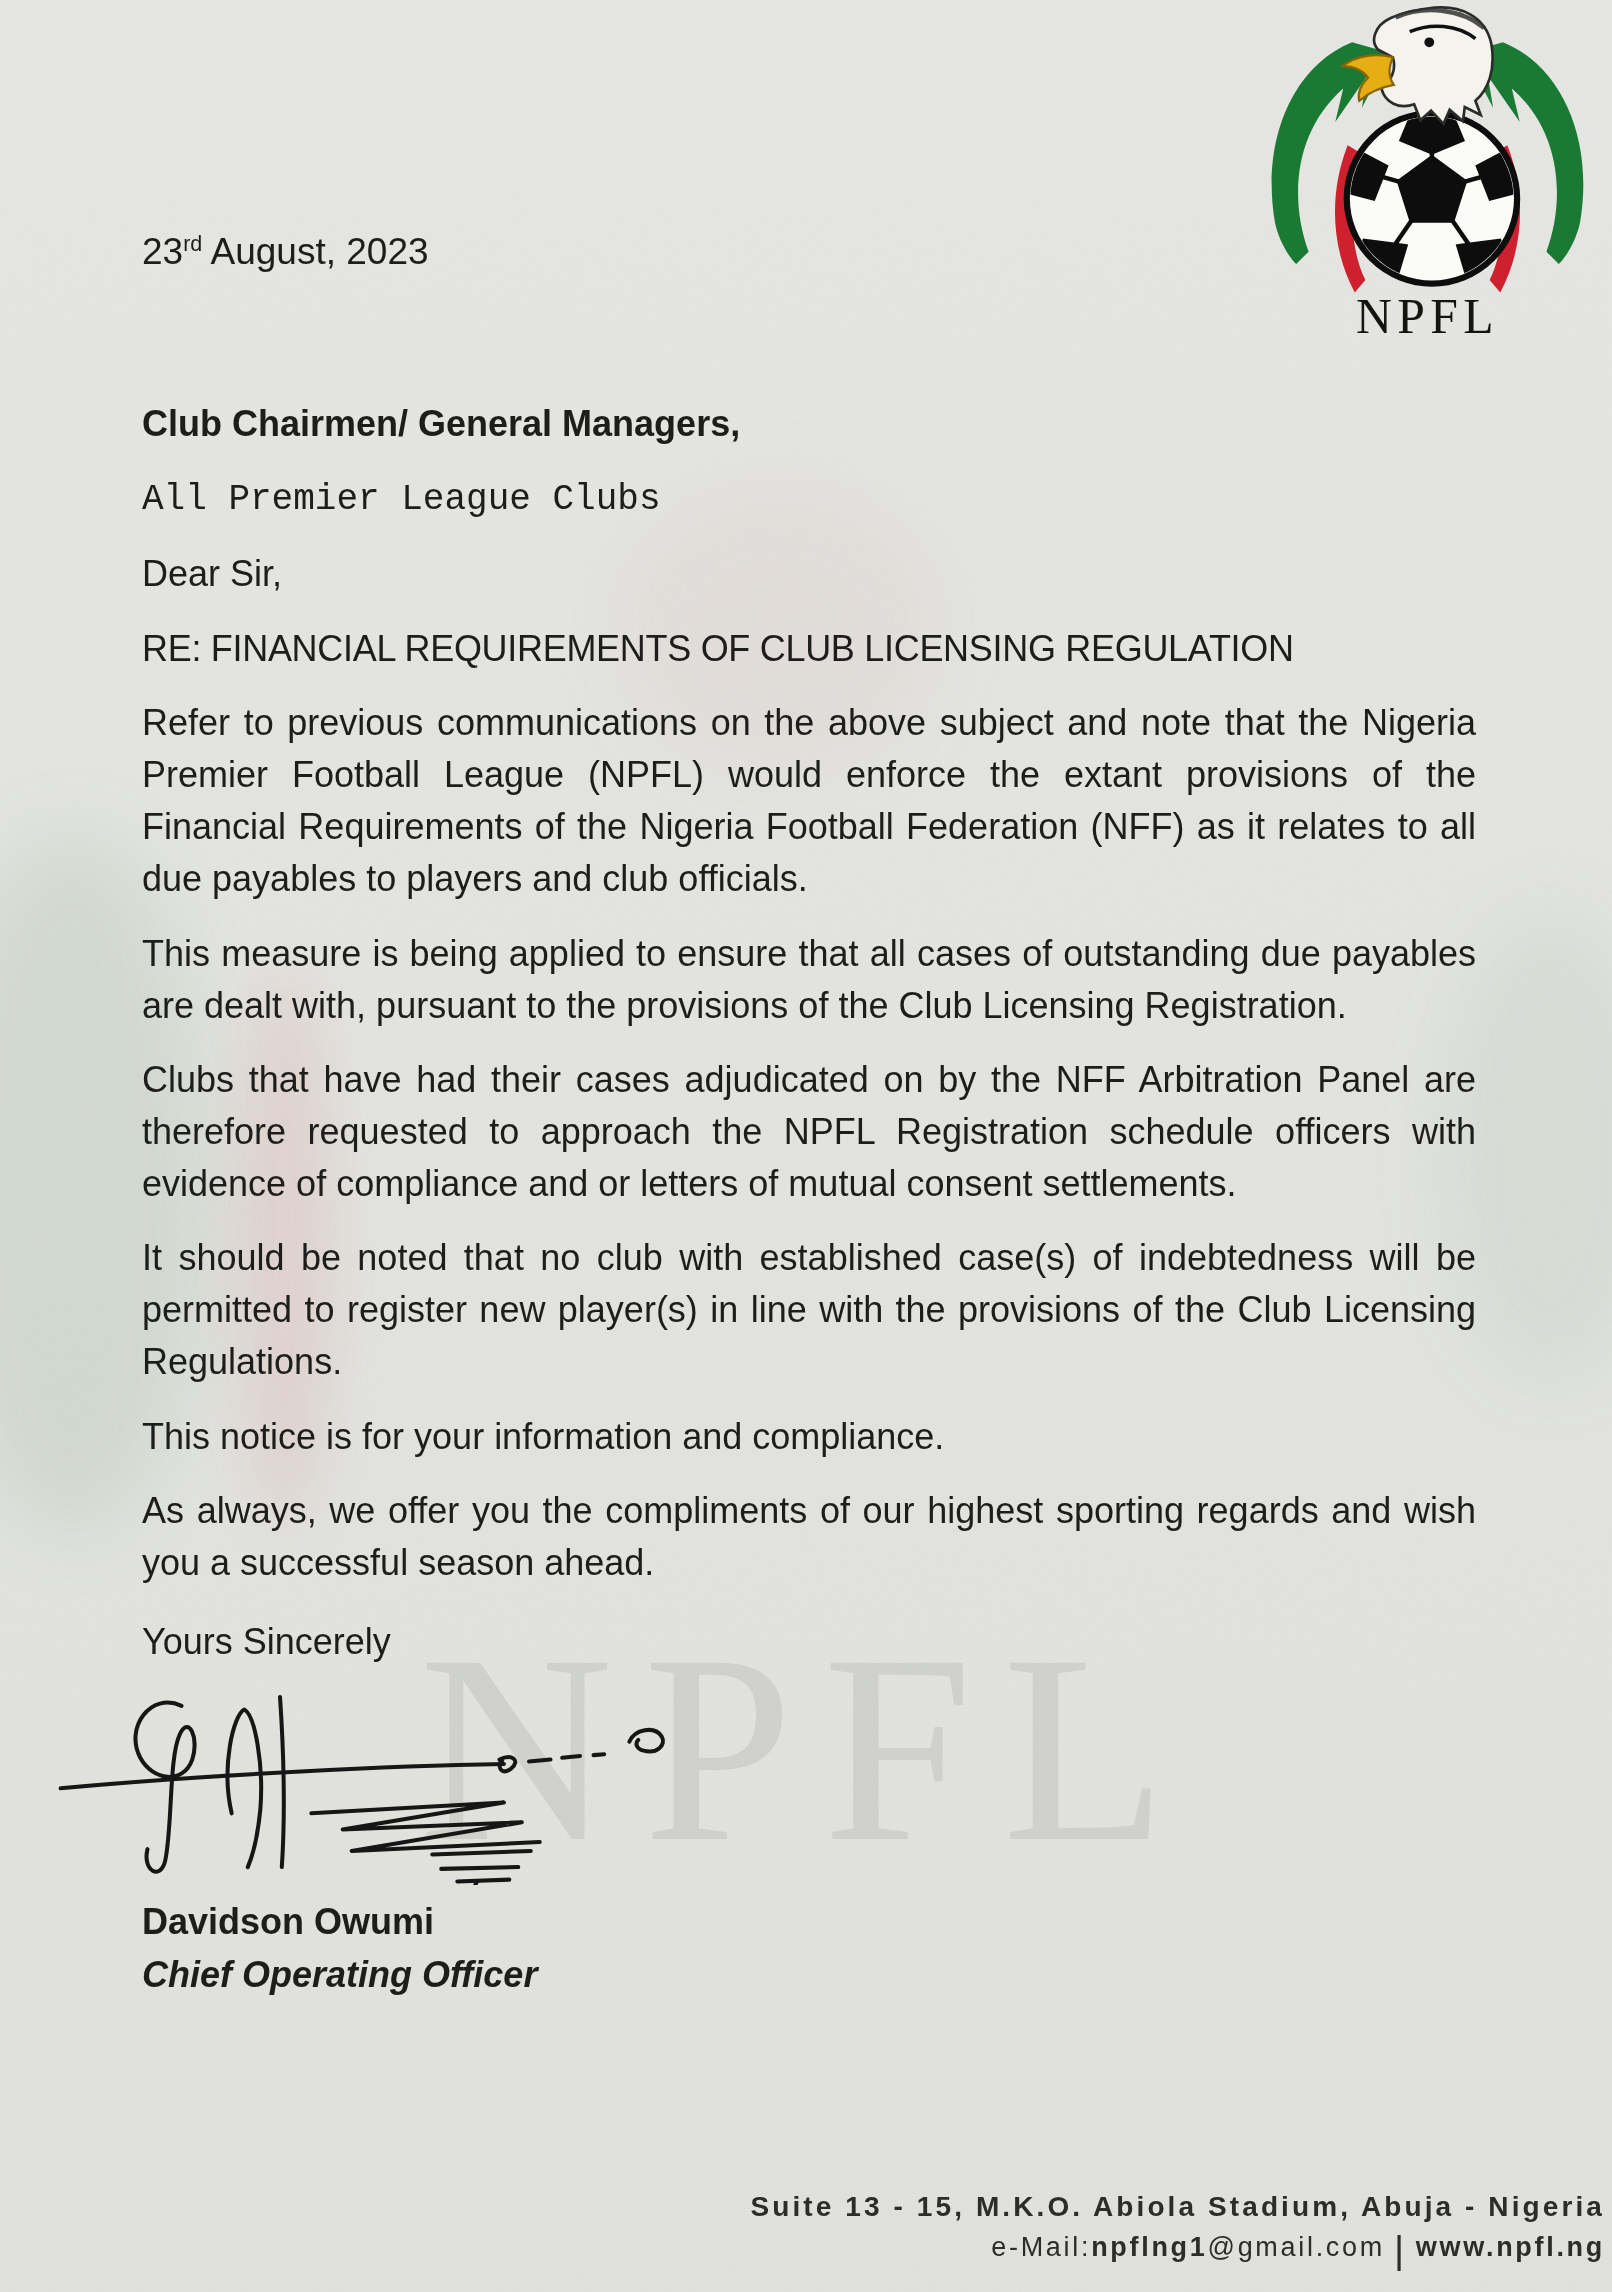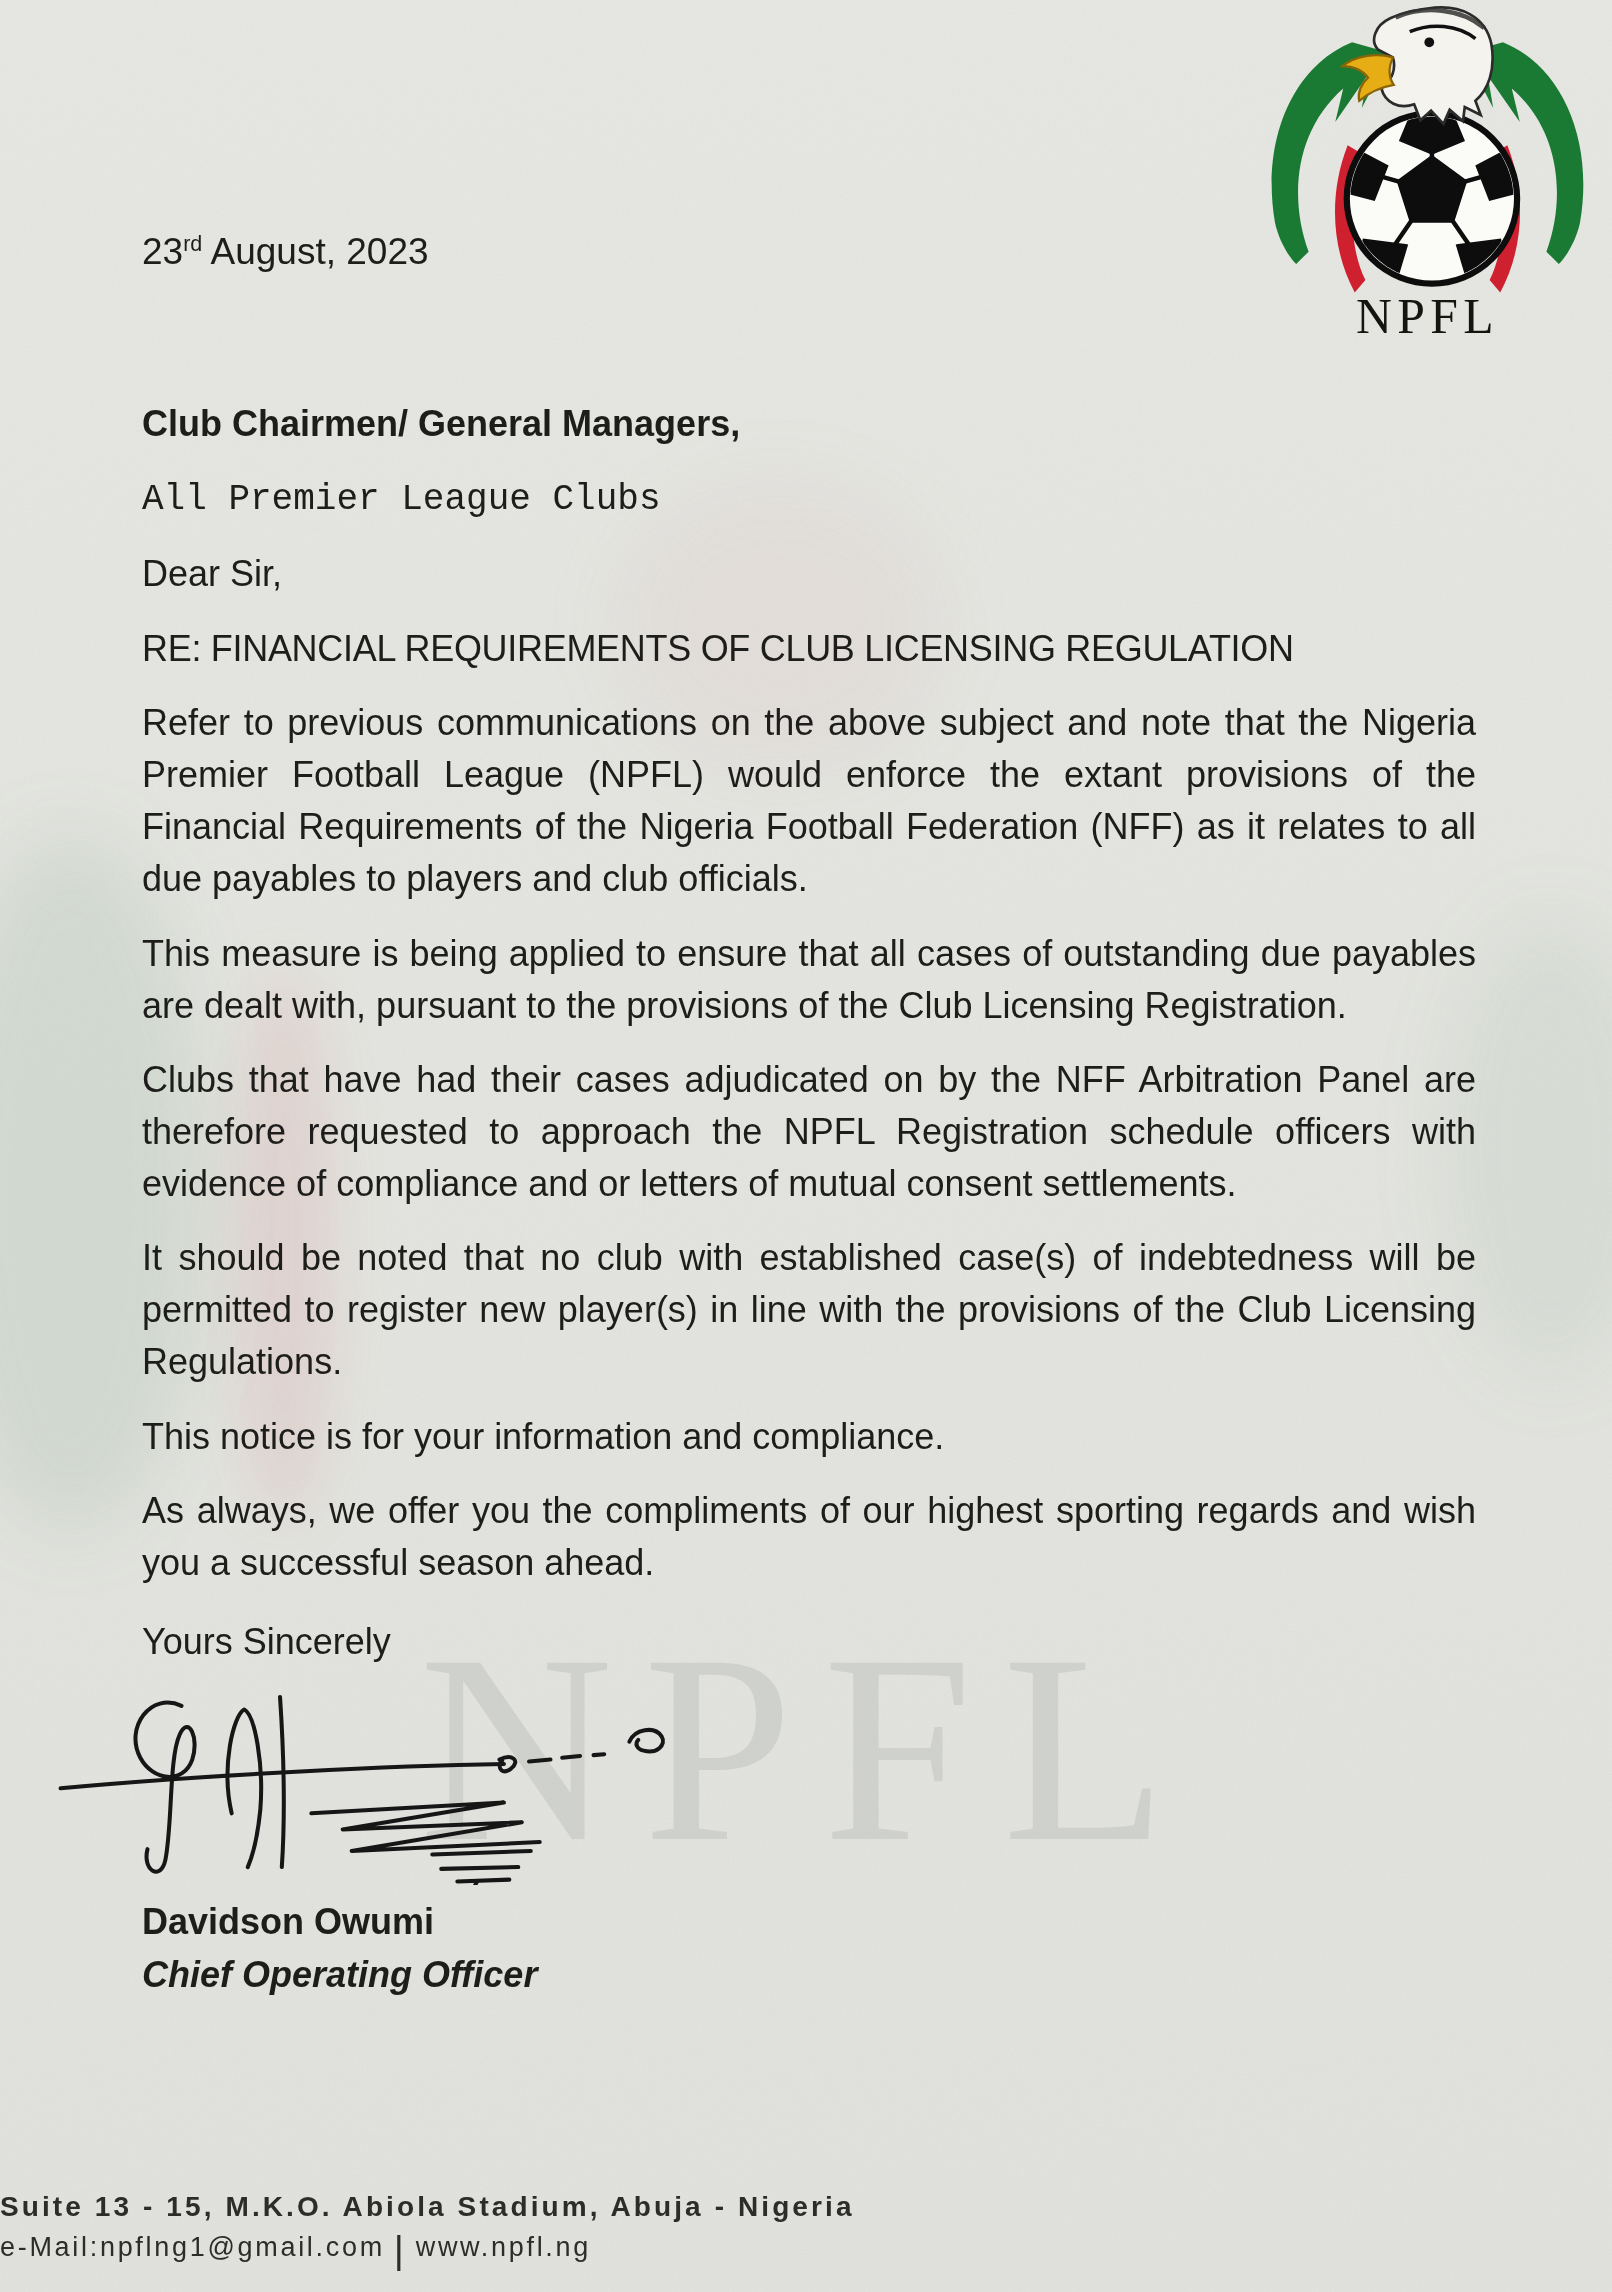--- a/index.html
+++ b/index.html
@@ -32,26 +32,26 @@
   .recipient{margin-top:120px;font-size:36px;line-height:52px;font-weight:bold;}
   .recipient-sub{margin-top:24px;font-size:36px;line-height:52px;font-family:Liberation Mono, monospace;}
   .salutation{margin-top:22.4px;font-size:36px;line-height:52px;}
   .subject{margin-top:22.4px;font-size:36px;line-height:52px;font-weight:normal;letter-spacing:-0.3px;}
   .body-par{margin:22.4px 0 0 0;font-size:36px;line-height:52px;text-align:justify;}
   .closing{margin-top:27px;font-size:36px;line-height:52px;}
   .signature{display:block;margin:10.7px 0 0 -86px;}
   .sig-name{margin-top:10.7px;font-size:36px;line-height:52px;font-weight:bold;}
   .sig-title{margin-top:1.8px;font-size:36px;line-height:52px;font-weight:bold;font-style:italic;}
   .footer{
-    position:absolute;left:0;right:0;bottom:23px;
-    text-align:left;color:#2c2c2a;
+    position:absolute;left:0;right:8px;bottom:23px;
+    text-align:right;color:#2c2c2a;
   }
   .footer-line1{font-size:28px;font-weight:bold;letter-spacing:3.1px;line-height:41px;}
   .footer-line2{font-size:27px;letter-spacing:2.7px;line-height:41px;font-weight:500;}
-  .footer-line2 .seg-bold{font-weight:normal;}
+  .footer-line2 .seg-bold{font-weight:bold;}
   .footer-line2 .pipe{font-weight:300;font-size:39px;vertical-align:-7.2px;margin:0 9px;}
 </style>
 </head>
 <body>
 
 <div class="page">
 
   <svg class="texture" xmlns="http://www.w3.org/2000/svg" viewBox="0 0 1801 2560" width="1613" height="2293">
     <filter id="paperNoise">
       <feTurbulence type="fractalNoise" baseFrequency="0.8" numOctaves="2" seed="7"></feTurbulence>

